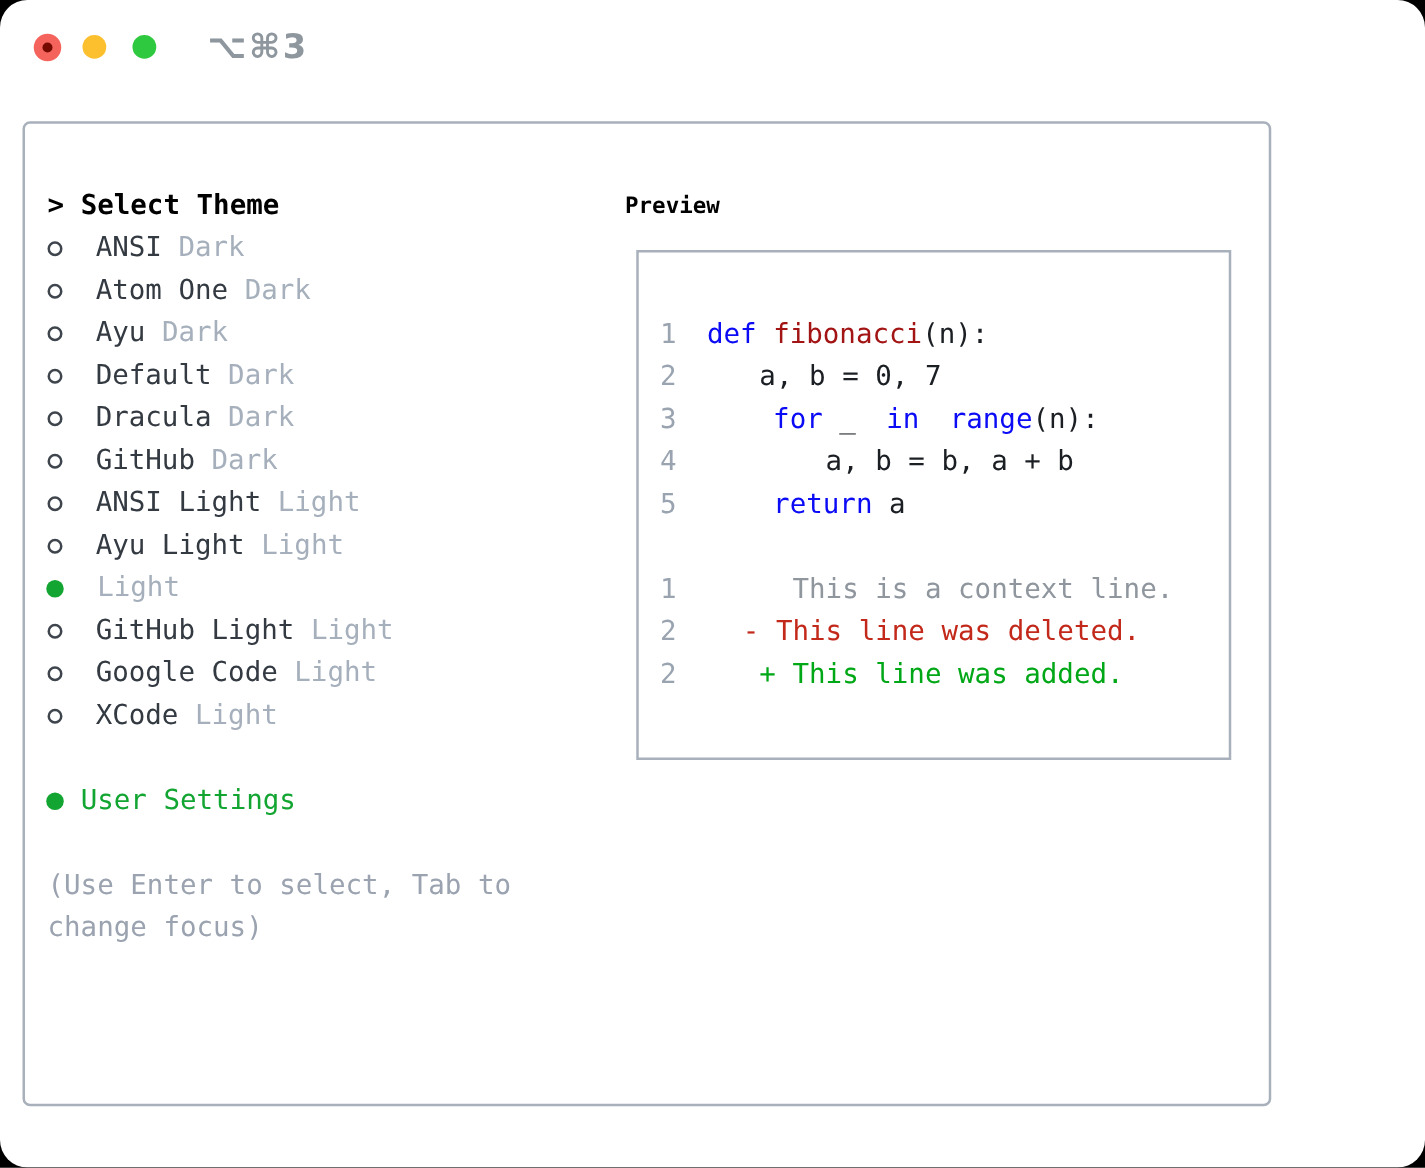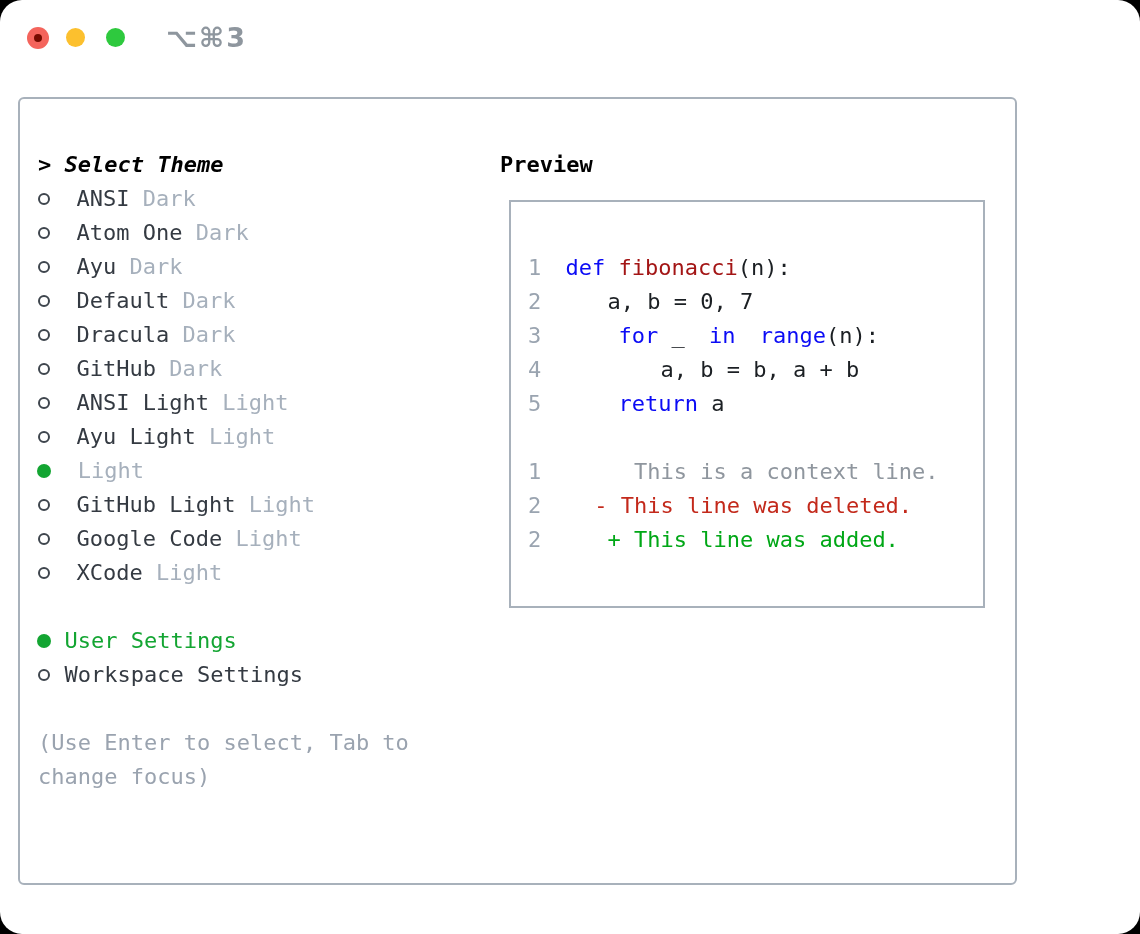--- a/index.html
+++ b/index.html
@@ -20,30 +20,30 @@
   .panel{position:absolute;left:18px;top:97px;width:995px;height:784px;
          border:2px solid var(--border,#a8b1bb);border-radius:6px;background:#fff;}
 
   
   .left-col{position:absolute;left:38px;top:148px;font-size:22px;line-height:34px;color:var(--text,#343a42);}
   .row{display:flex;align-items:center;height:34px;white-space:pre;}
   .cell-marker{display:inline-flex;align-items:center;width:26.5px;flex:0 0 26.5px;}
   .ring{width:12px;height:12px;border:2px solid #3e454d;border-radius:50%;box-sizing:border-box;}
   .dot-sel{width:14px;height:14px;border-radius:50%;background:var(--green,#13a532);margin-left:-1px;}
   .prompt{font-weight:bold;color:#000;}
-  .heading{font-weight:bold;color:#000;font-style:italic;}
+  .heading{font-weight:bold;color:#000;}
   .t-name{color:var(--text,#343a42);margin-left:12px;}
   .t-name.selected{color:var(--green,#13a532);}
   .t-variant{color:var(--muted,#a6b0bc);margin-left:13.25px;}
   .opt-name.selected{color:var(--green,#13a532);}
   .hint{color:var(--hint,#9aa3af);}
 
   
   .preview-title{position:absolute;left:500px;top:148px;height:34px;line-height:34px;
-                 font-size:22px;font-weight:bold;color:#000;text-align:center;}
+                 font-size:18px;font-weight:bold;color:#000;text-align:center;}
   .preview-box{position:absolute;left:509px;top:200px;width:476px;height:408px;
                border:2px solid var(--border,#a8b1bb);box-sizing:border-box;background:#fff;}
   .preview-code{margin:0;padding:49px 0 0 17px;font-family:"DejaVu Sans Mono","Liberation Mono",monospace;
                 font-size:22px;line-height:34px;white-space:pre;color:#1b1f23;}
   .num{color:var(--linenum,#9aa4b0);}
   .pl{color:#1b1f23;}
   .kw{color:var(--kw,#0b0bf5);margin-left:11px;}
   .fn{color:var(--fn,#a31515);}
   .ctx{color:var(--ctx,#8f969e);text-align:right;}
   .del{color:var(--del,#c3291b);}
@@ -73,21 +73,20 @@
         <div class="row"><span class="cell-marker"><span class="ring"></span></span><span class="t-name">Dracula</span><span class="t-variant">Dark</span></div>
         <div class="row"><span class="cell-marker"><span class="ring"></span></span><span class="t-name">GitHub</span><span class="t-variant">Dark</span></div>
         <div class="row"><span class="cell-marker"><span class="ring"></span></span><span class="t-name">ANSI Light</span><span class="t-variant">Light</span></div>
         <div class="row"><span class="cell-marker"><span class="ring"></span></span><span class="t-name">Ayu Light</span><span class="t-variant">Light</span></div>
         <div class="row"><span class="cell-marker"><span class="dot-sel"></span></span><span class="t-variant">Light</span></div>
         <div class="row"><span class="cell-marker"><span class="ring"></span></span><span class="t-name">GitHub Light</span><span class="t-variant">Light</span></div>
         <div class="row"><span class="cell-marker"><span class="ring"></span></span><span class="t-name">Google Code</span><span class="t-variant">Light</span></div>
         <div class="row"><span class="cell-marker"><span class="ring"></span></span><span class="t-name">XCode</span><span class="t-variant">Light</span></div>
         <div class="row"></div>
         <div class="row"><span class="cell-marker"><span class="dot-sel"></span></span><span class="opt-name selected">User Settings</span></div>
-        <div class="row"><span class="cell-marker"><span class="ring"></span></span><span class="opt-name">Workspace Settings</span></div>
         <div class="row"></div>
         <div class="row hint">(Use Enter to select, Tab to</div>
         <div class="row hint">change focus)</div>
       </div>
 
     <div class="preview-title">Preview</div>
     <div class="preview-box">
       <pre class="preview-code" id="preview-code"><span><span class="num">1</span><span class="pl"> </span><span class="kw">def</span><span class="pl"> </span><span class="fn">fibonacci</span><span class="pl">(n):</span>
 </span><span><span class="num">2</span><span class="pl">     a, b = 0, 7</span>
 </span><span><span class="num">3</span><span class="pl">     </span><span class="kw">for</span><span class="pl"> _ </span><span class="kw">in</span><span class="pl"> </span><span class="kw">range</span><span class="pl">(n):</span>

